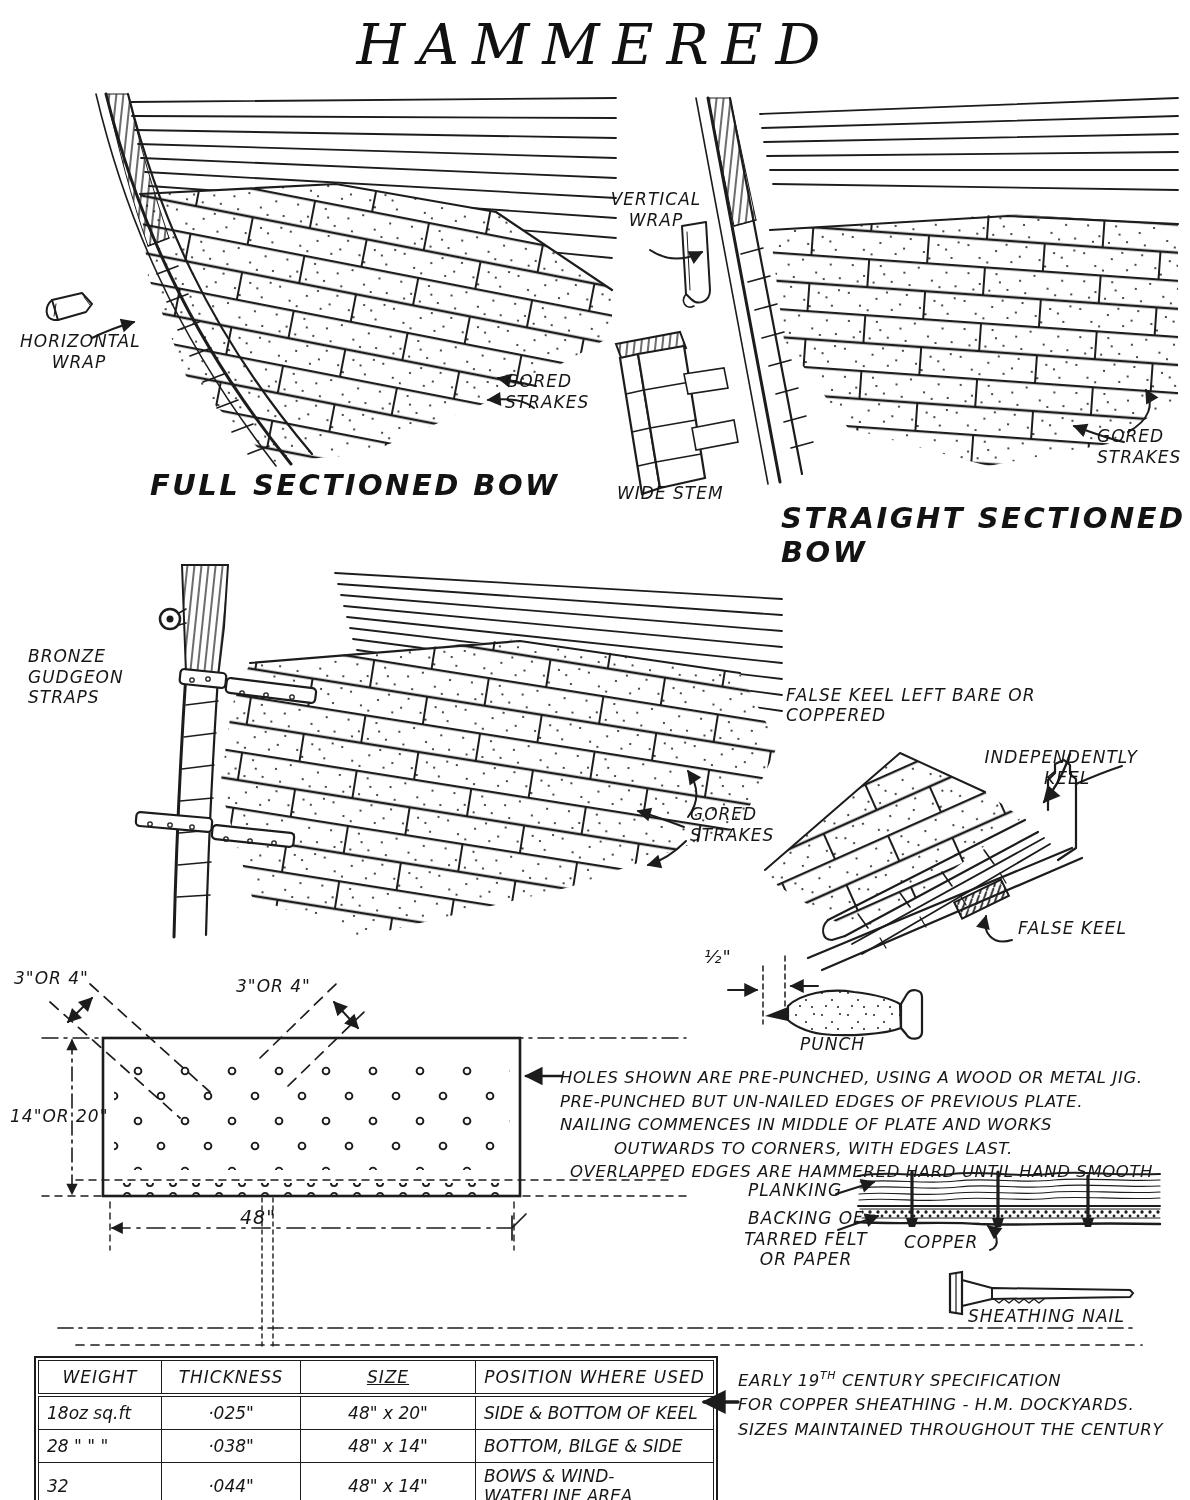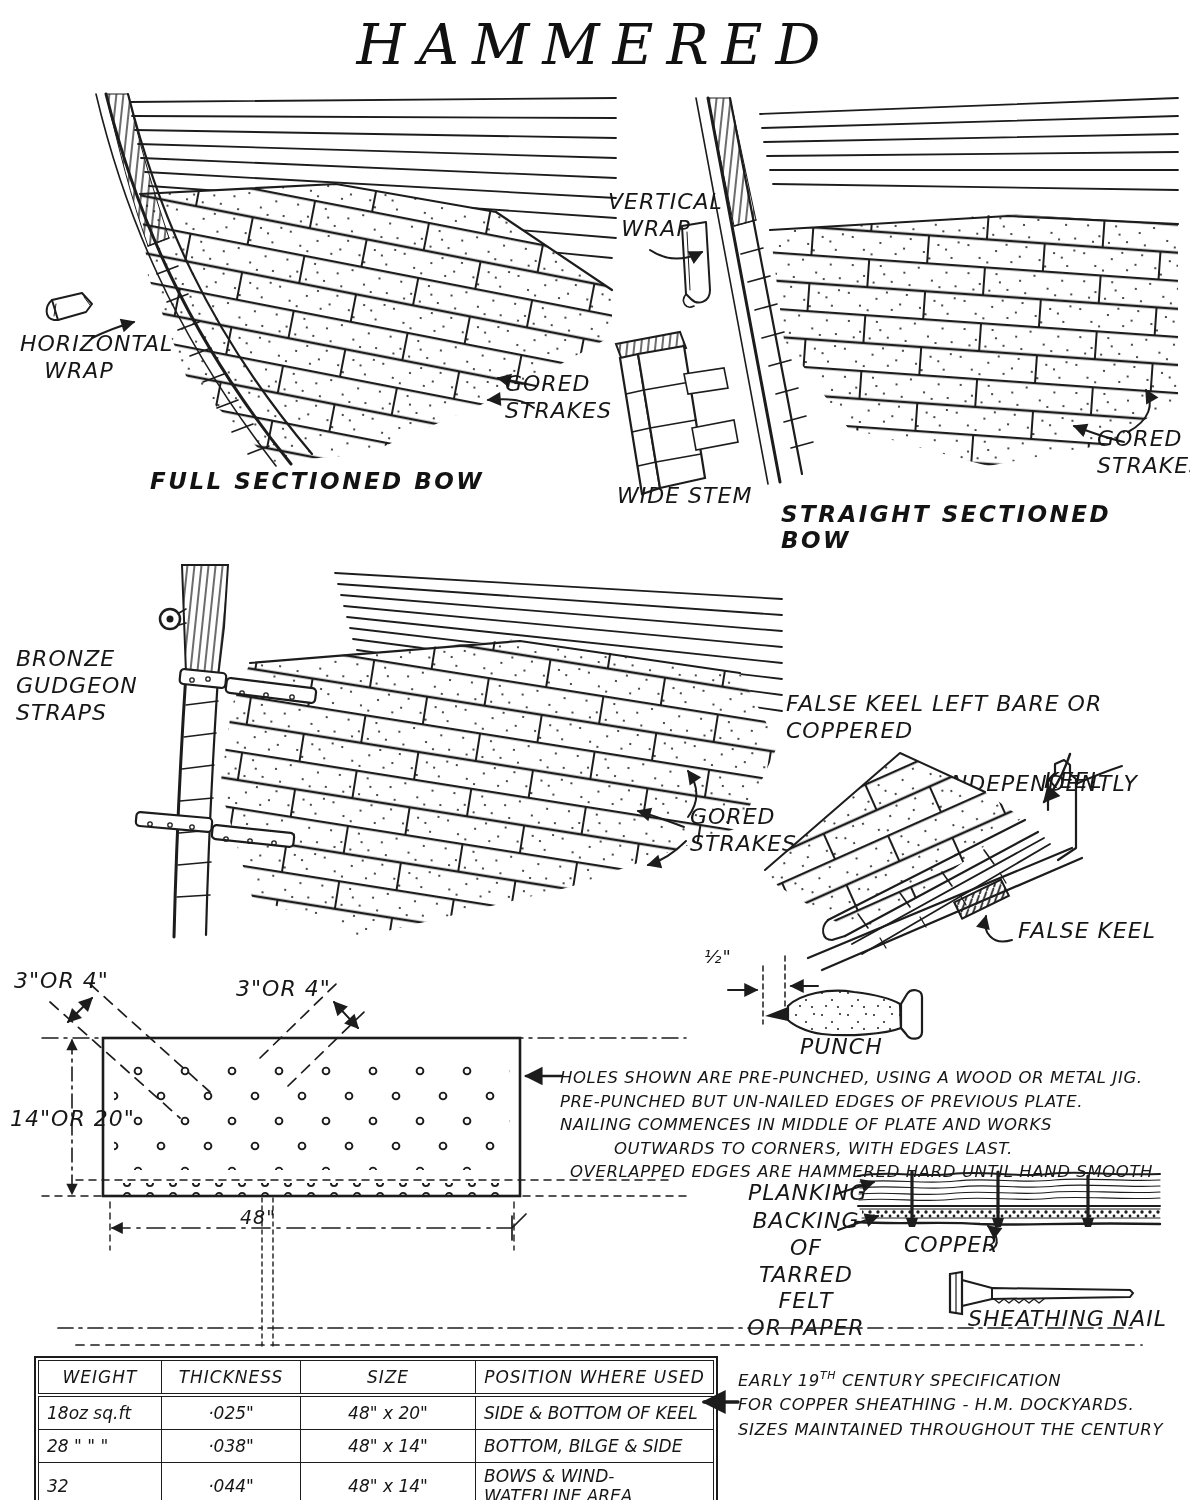--- a/index.html
+++ b/index.html
@@ -2,43 +2,43 @@
 <html><head>
 <meta charset="utf-8">
 <style>
   html,body{margin:0;padding:0;background:#e8e8e8;}
   #page{position:relative;width:1190px;height:1500px;margin:0 auto;background:#ffffff;
         font-family:"DejaVu Sans",sans-serif;color:#1c1c1c;overflow:hidden;}
   .abs{position:absolute;}
   #title{position:absolute;top:12px;left:0;width:100%;text-align:center;
          font-family:"DejaVu Serif",serif;font-style:italic;font-size:56px;
          letter-spacing:13px;color:#111;}
-  .lbl{position:absolute;font-style:italic;font-size:22px;line-height:1.22;
+  .lbl{position:absolute;font-style:italic;font-size:17px;line-height:1.22;
        letter-spacing:1px;white-space:pre-line;color:#161616;}
   .lbl.center{text-align:center;}
-  .cap{position:absolute;font-style:italic;font-weight:700;font-size:23px;
+  .cap{position:absolute;font-style:italic;font-weight:700;font-size:29px;
        letter-spacing:2.5px;color:#131313;font-family:"DejaVu Sans",sans-serif;}
   .note{position:absolute;font-style:italic;font-size:16.5px;line-height:23.6px;
         letter-spacing:0.6px;color:#161616;}
   .note .ln{white-space:pre;}
   #holes-note .ln:nth-child(4){padding-left:54px;}
   #holes-note .ln:nth-child(5){padding-left:10px;font-style:italic;}
   #holes-note .ln:nth-child(6){padding-left:34px;}
   sup{font-size:11px;}
   
   #spec-table-wrap{position:absolute;left:34px;top:1356px;width:676px;border:2.5px solid #1c1c1c;padding:2px;background:#fff;}
   #spec-table{width:100%;border-collapse:collapse;border:1.5px solid #1c1c1c;
               font-style:italic;font-size:17px;color:#161616;}
   #spec-table th,#spec-table td{border-left:1.5px solid #1c1c1c;border-top:1.5px solid #1c1c1c;
               padding:3px 8px;height:26px;font-weight:400;}
   #spec-table th{border-bottom:4px double #1c1c1c;text-align:center;letter-spacing:1px;}
   #spec-table td:nth-child(2),#spec-table td:nth-child(3){text-align:center;}
   #spec-table th:first-child,#spec-table td:first-child{border-left:none;}
   #spec-table tr:first-child th{border-top:none;}
-  .col-w{width:106px;margin-top:24px;}.col-t{width:122px;}.col-s{width:158px;}
+  .col-w{width:106px;margin-top:24px;}.col-t{width:122px;}.col-s{width:158px;text-decoration:underline;}
   svg{position:absolute;overflow:visible;}
   svg .s{stroke:#1c1c1c;fill:none;stroke-linecap:round;stroke-linejoin:round;}
 </style>
 </head>
 <body>
 
 <div id="page">
 
   <svg width="0" height="0" aria-hidden="true">
     <defs>
@@ -244,21 +244,21 @@
           <circle cx="150" cy="276" r="2.2"></circle>
           <circle cx="174" cy="278" r="2.2"></circle>
       </g>
     </g>
     <g>
       <path class="s" stroke-width="2" marker-end="url(#arr)" d="M588,252 C600,236 598,220 588,206"></path>
       <path class="s" stroke-width="2" marker-end="url(#arr)" d="M584,262 C568,256 552,250 538,246"></path>
       <path class="s" stroke-width="2" marker-end="url(#arr)" d="M586,276 C574,288 562,296 548,300"></path>
     </g>
   </svg>
-  <div class="lbl" style="left:16px;top:646px">BRONZE
+  <div class="lbl" style="left:28px;top:646px">BRONZE
 GUDGEON
 STRAPS</div>
   <div class="lbl" style="left:690px;top:804px">GORED
 STRAKES</div>
 
   <div class="lbl" style="left:786px;top:664px;width:352px">
     <div class="ln">FALSE KEEL LEFT BARE OR COPPERED</div>
     <div class="ln right" style="text-align:right">INDEPENDENTLY</div>
   </div>
 

